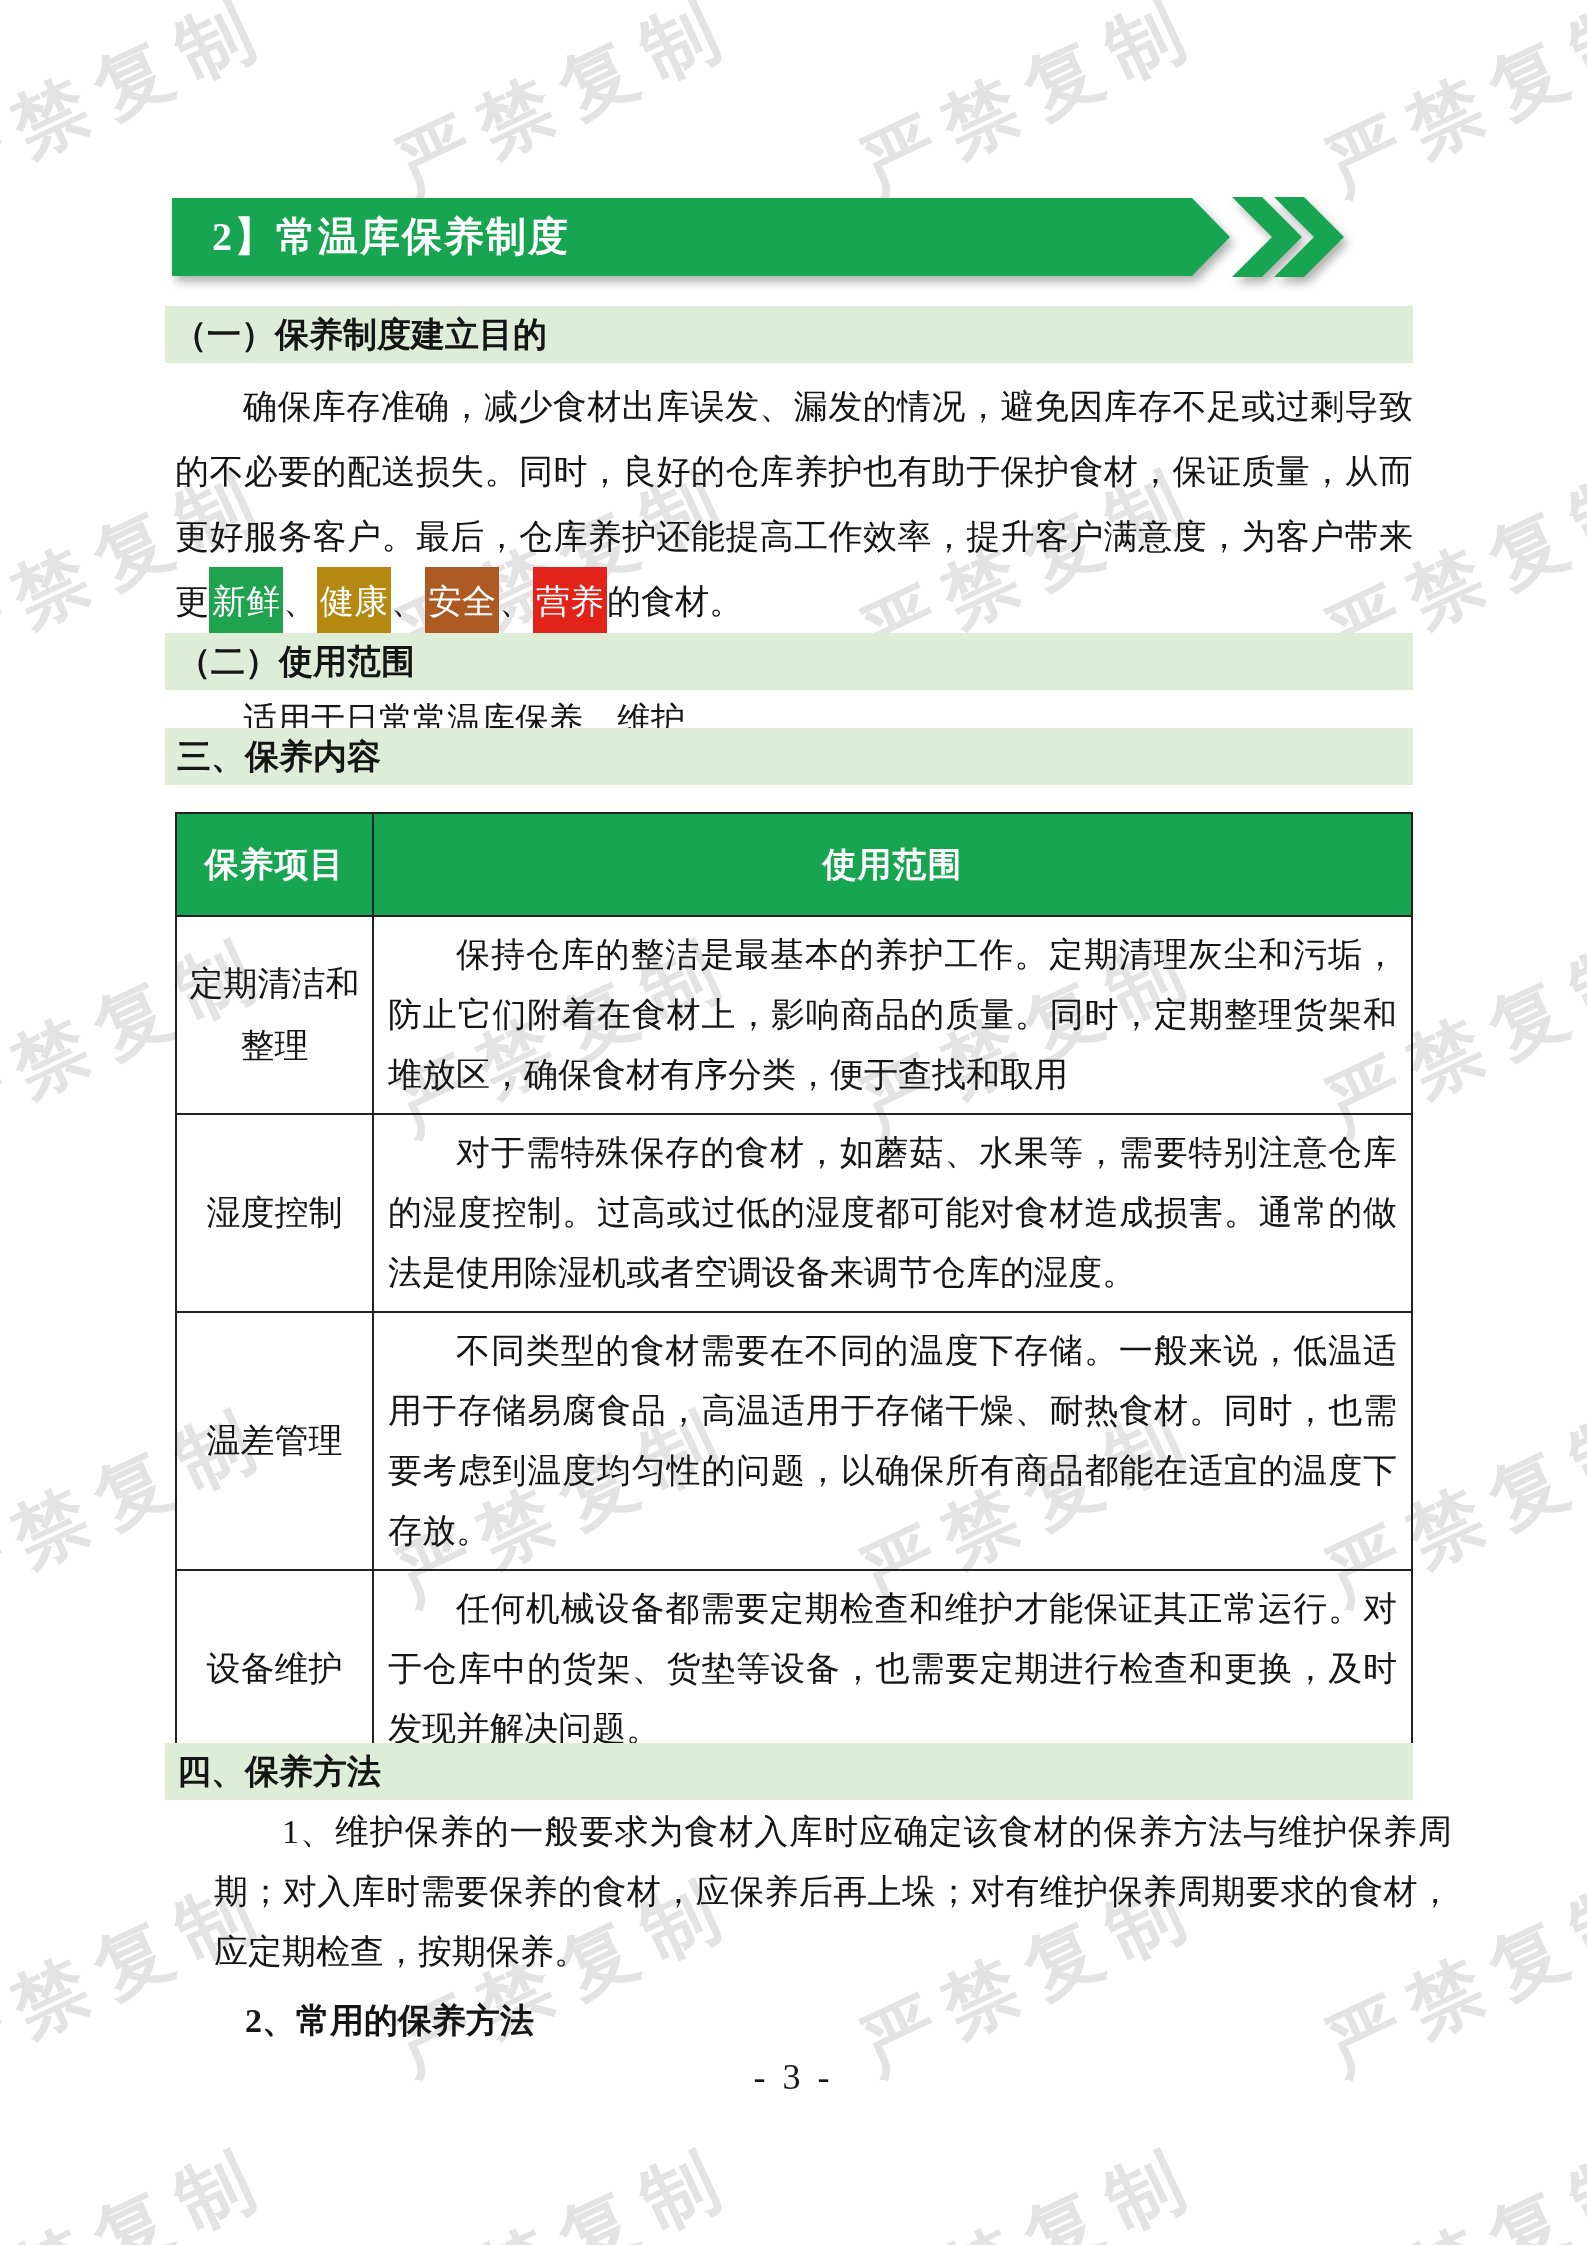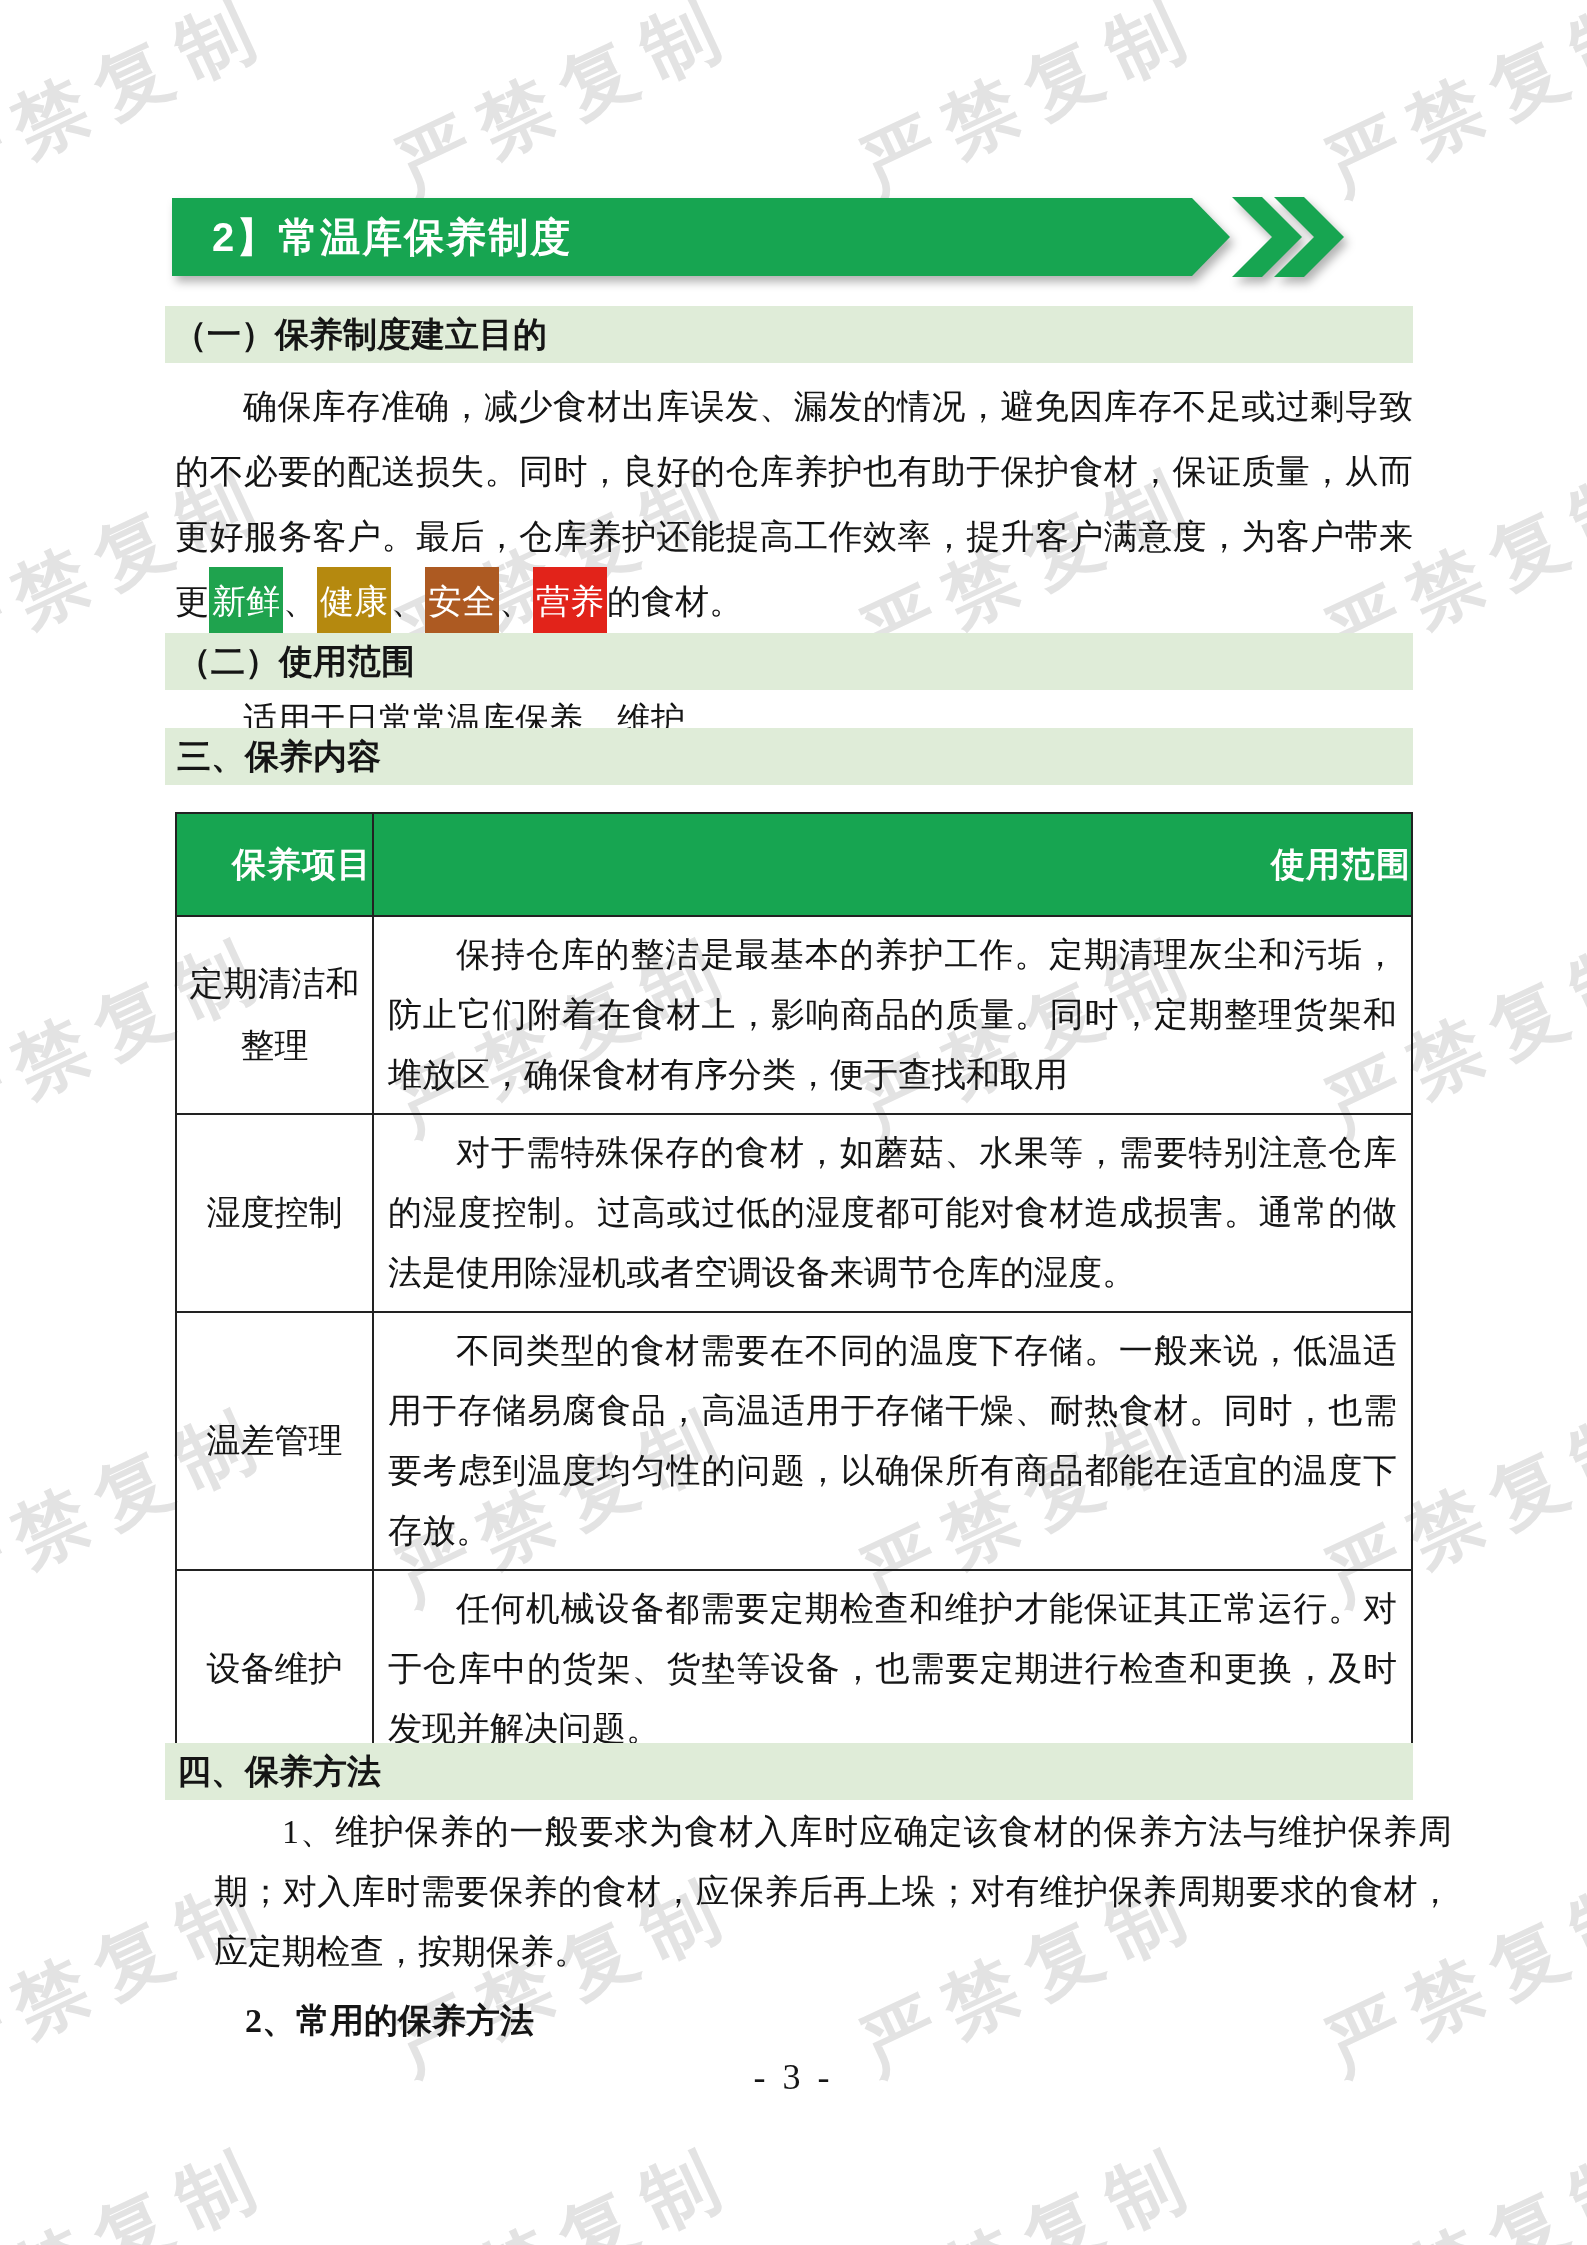--- a/index.html
+++ b/index.html
@@ -24,21 +24,21 @@
     font-size:74px;letter-spacing:16px;color:var(--wm);
     transform:rotate(-25deg);
     user-select:none;
   }
   
   .shape-svg{position:absolute;left:0;top:0;z-index:1;pointer-events:none;
     filter:drop-shadow(4px 6px 5px rgba(0,0,0,0.30));}
   .shape-svg polygon{fill:var(--green);}
   .banner-title{
     position:absolute;left:212px;top:198px;height:100px;z-index:2;
-    line-height:78px;font-family:Liberation Sans, sans-serif;font-weight:bold;
+    line-height:78px;font-family:Liberation Serif, serif;font-weight:bold;
     font-size:40px;color:#ffffff;letter-spacing:2px;
   }
   
   .band{
     position:absolute;left:165px;width:1248px;height:57px;z-index:2;
     background:var(--band);
     font-size:34px;font-weight:bold;line-height:57px;padding-left:12px;
   }
   .band-1{top:306px;padding-left:8px;}
   .band-2{top:633px;}
@@ -61,21 +61,21 @@
   
   .maint-table{
     position:absolute;left:175px;top:812px;z-index:2;
     width:1238px;border-collapse:collapse;table-layout:fixed;
   }
   .maint-table col.c-item{width:197px;}
   .maint-table th,.maint-table td{border:2px solid #222222;}
   .maint-table th{
     height:103px;background:var(--green);color:#ffffff;
     font-family:var(--sans);font-weight:bold;font-size:34px;
-    text-align:right;vertical-align:middle;letter-spacing:1px;
+    text-align:center;vertical-align:middle;letter-spacing:1px;
   }
   .maint-table td{height:188px;vertical-align:middle;font-size:34px;}
   .maint-table td.cell-item{
     text-align:center;line-height:62px;padding:4px 8px;
   }
   .maint-table td.cell-detail{
     padding:8px 14px;line-height:60px;text-align:justify;
     text-justify:inter-character;text-indent:68px;vertical-align:top;
   }
   

